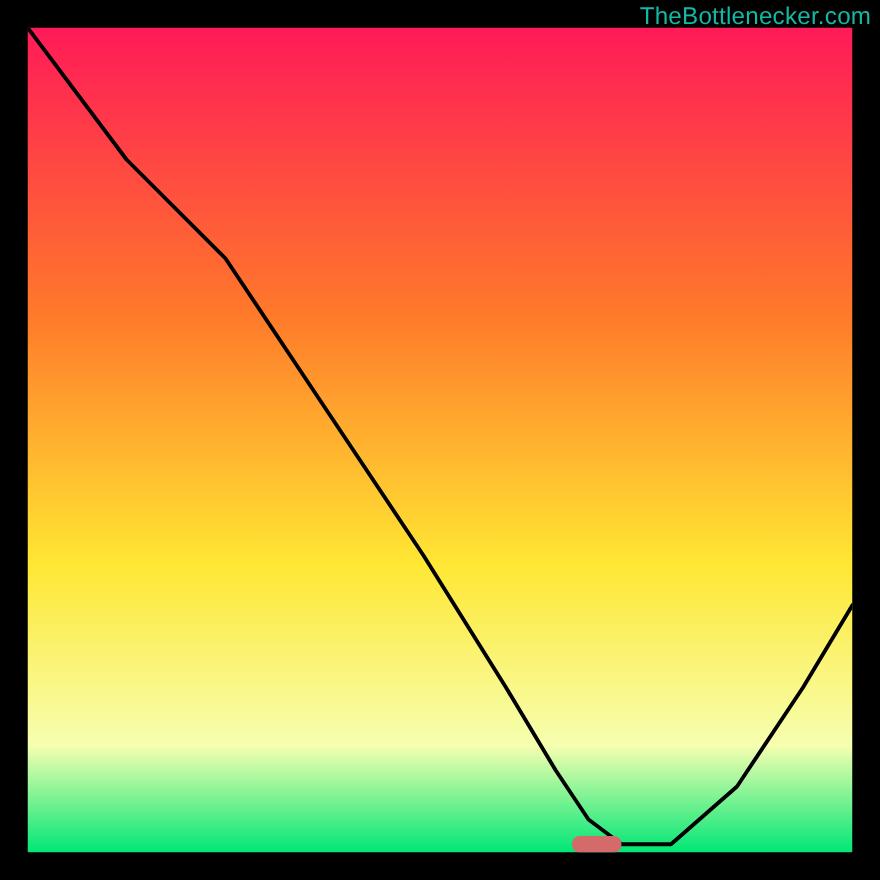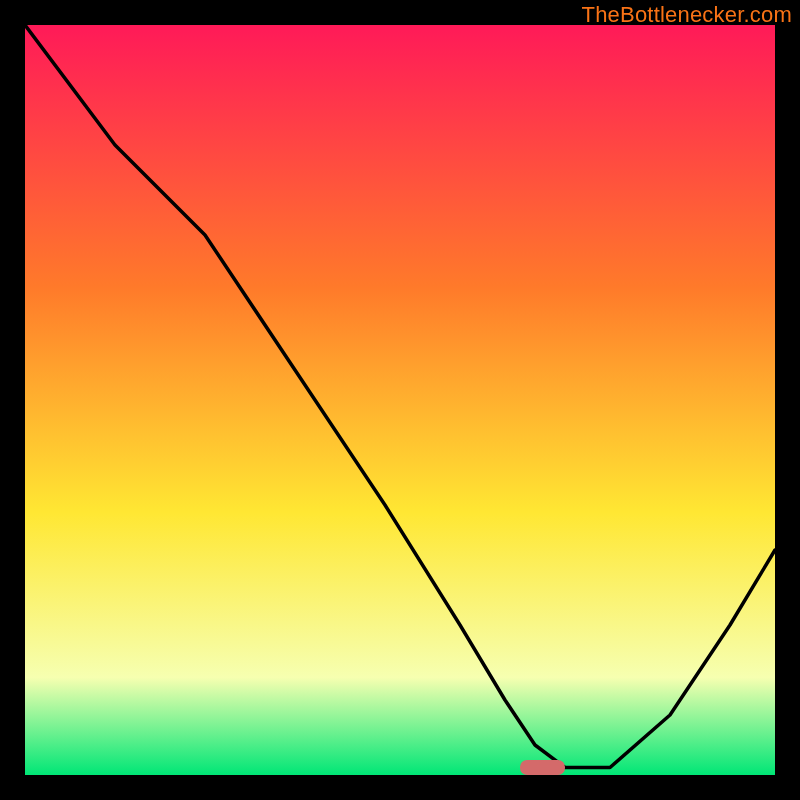--- a/index.html
+++ b/index.html
@@ -20,21 +20,21 @@
     box-sizing: border-box;
   }
   .plot-area {
     width: 100%;
     height: 100%;
   }
   .watermark {
     position: absolute;
     top: 2px;
     right: 8px;
-    color: #f97316;
+    color: #14b8a6;
     font-size: 22px;
     font-weight: 500;
     letter-spacing: 0.2px;
   }
 </style>
 </head>
 <body>
 
 <div class="frame">
   <svg class="plot-area" viewBox="0 0 750 750" preserveAspectRatio="none">

